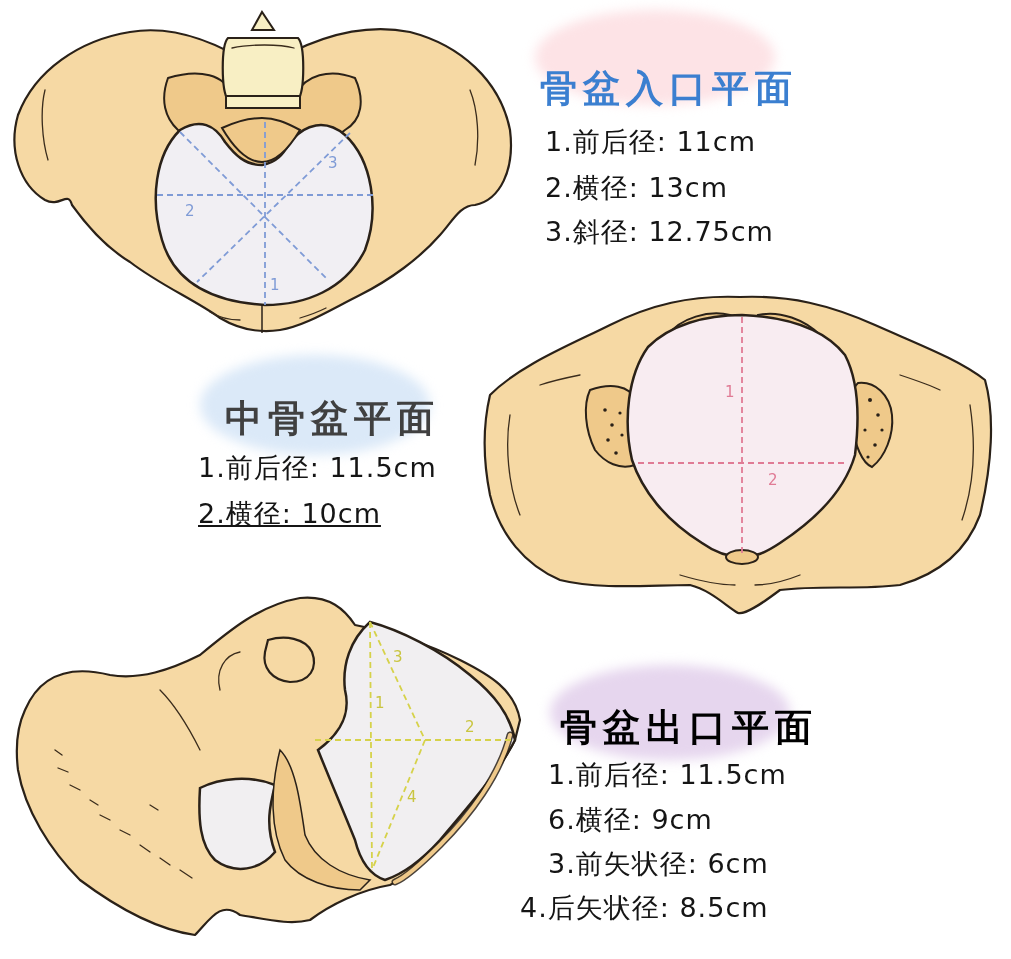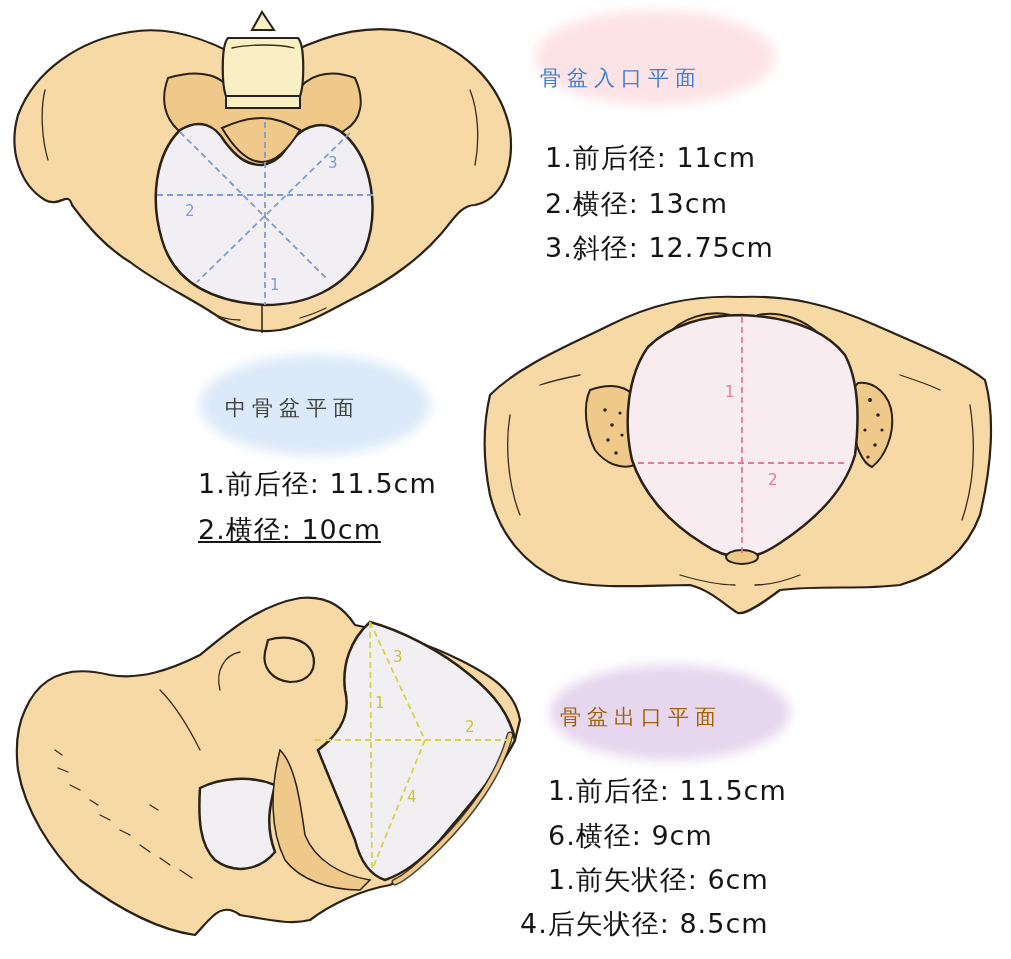--- a/index.html
+++ b/index.html
@@ -5,22 +5,22 @@
   html, body { margin: 0; padding: 0; background: #ffffff; }
   body { width: 1011px; height: 959px; position: relative; overflow: hidden;
          font-family: "DejaVu Sans", sans-serif; }
   .abs { position: absolute; }
   svg { position: absolute; overflow: visible; }
   .bone { fill: #f6d9a4; stroke: #2a2118; stroke-width: 2.2; stroke-linejoin: round; }
   .bone-dark { fill: #efc98a; stroke: #2a2118; stroke-width: 2; }
   .cavity { stroke: #2a2118; stroke-width: 2.5; }
   .hatch { fill: none; stroke: #3a2c1c; stroke-width: 1.3; stroke-linecap: round; }
   .blob { position: absolute; border-radius: 50%; filter: blur(6px); }
-  .title { position: absolute; font-size: 21px; letter-spacing: 6px; font-weight: normal; }
-  .line { position: absolute; font-size: 27px; color: #151515; letter-spacing: 1px; white-space: nowrap; margin-top: 16px; }
+  .title { position: absolute; font-size: 37px; letter-spacing: 6px; font-weight: bold; }
+  .line { position: absolute; font-size: 27px; color: #151515; letter-spacing: 1px; white-space: nowrap; }
   .dlabel { font-family: "DejaVu Sans", sans-serif; font-size: 15px; }
 </style>
 </head>
 <body>
 
 <div class="abs" style="left:0;top:0;width:520px;height:340px;">
   <svg width="520" height="340" viewBox="0 0 520 340">
 
     <path class="bone" d="M260,70 C215,40 170,25 130,32 C80,40 35,70 18,115 C8,150 20,185 45,200 C60,208 68,190 72,205 C90,230 110,250 130,262 C160,285 195,300 220,318 C240,330 260,333 280,330 C305,326 330,310 360,295 C390,280 420,258 440,235 C452,222 460,205 475,205 C500,200 515,170 510,130 C500,80 460,45 410,32 C360,22 310,38 260,70 Z"></path>
 
@@ -124,17 +124,17 @@
     <text class="dlabel" x="375" y="118" fill="#c9c540">1</text>
     <text class="dlabel" x="465" y="142" fill="#c9c540">2</text>
     <text class="dlabel" x="393" y="72" fill="#c9c540">3</text>
     <text class="dlabel" x="407" y="212" fill="#c9c540">4</text>
 
     <path class="hatch" d="M55,160 L62,165 M58,178 L68,182 M70,195 L80,200 M100,225 L110,230 M120,240 L130,245 M140,255 L150,262 M160,268 L170,275 M180,280 L192,288 M150,215 L158,220 M90,210 L98,215"></path>
   </svg>
 </div>
 
 <div class="blob" style="left:550px;top:665px;width:240px;height:95px;background:#e6d6ee;"></div>
-<div class="title" style="left:560px;top:703px;color:#a16207;">骨盆出口平面</div>
+<div class="title" style="left:560px;top:703px;color:#000000;">骨盆出口平面</div>
 <div class="line" style="left:548px;top:757px;">1.前后径: 11.5cm</div>
 <div class="line" style="left:548px;top:802px;">6.横径: 9cm</div>
-<div class="line" style="left:548px;top:846px;">1.前矢状径: 6cm</div>
+<div class="line" style="left:548px;top:846px;">3.前矢状径: 6cm</div>
 <div class="line" style="left:520px;top:890px;">4.后矢状径: 8.5cm</div>
 
 </body></html>

